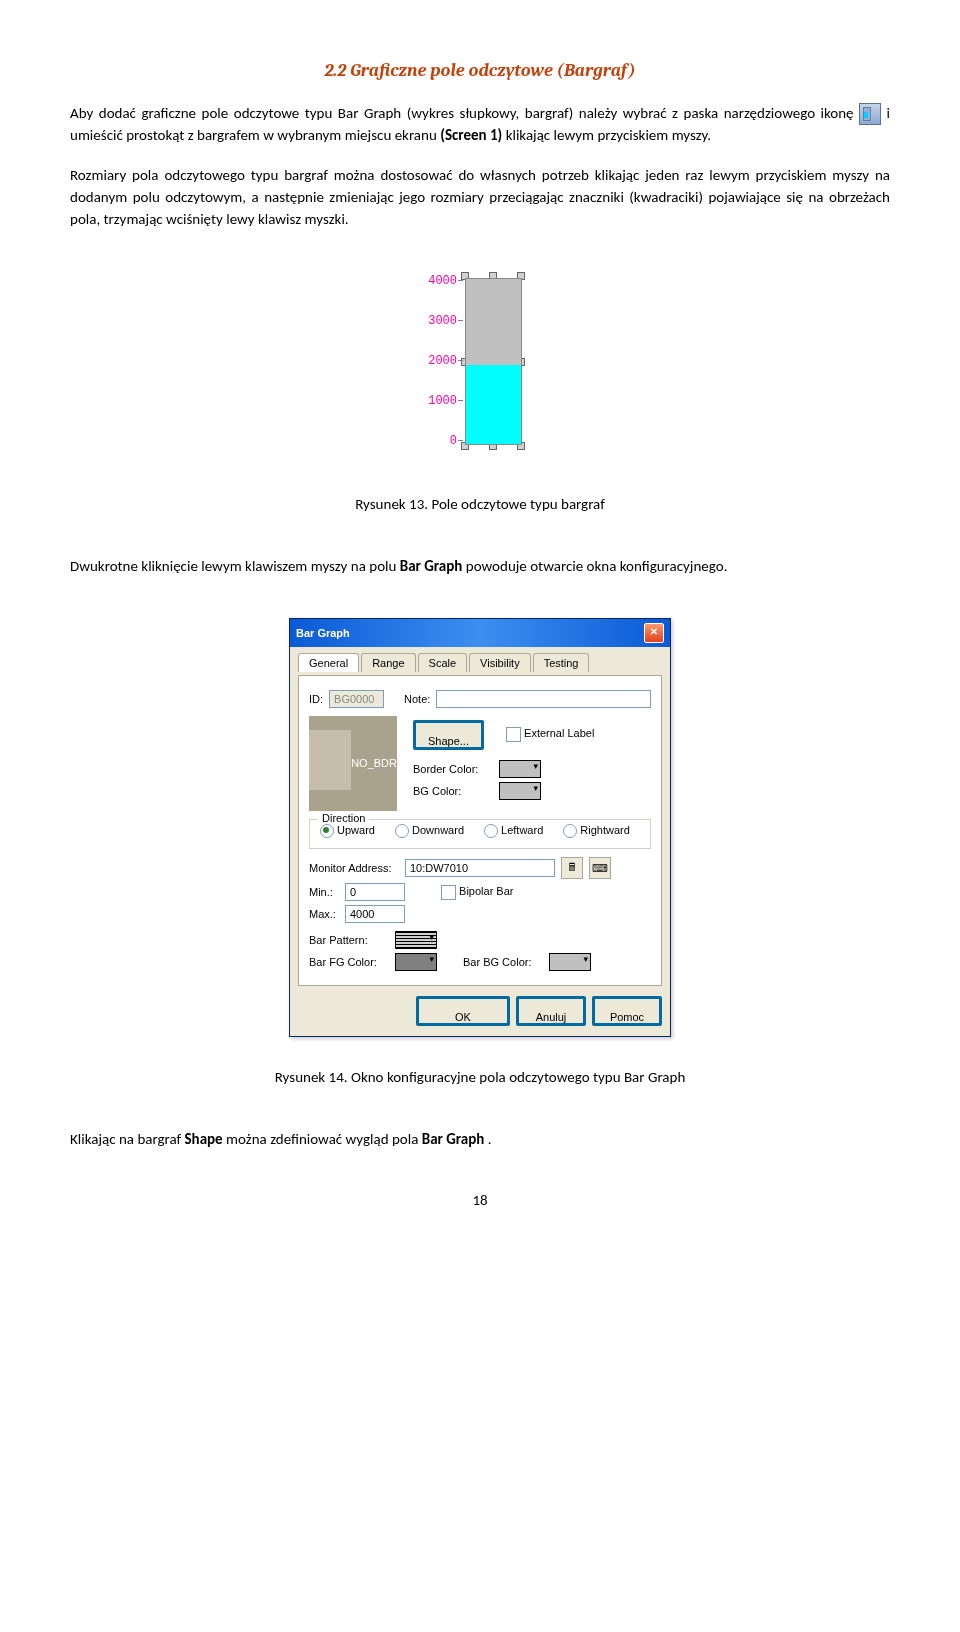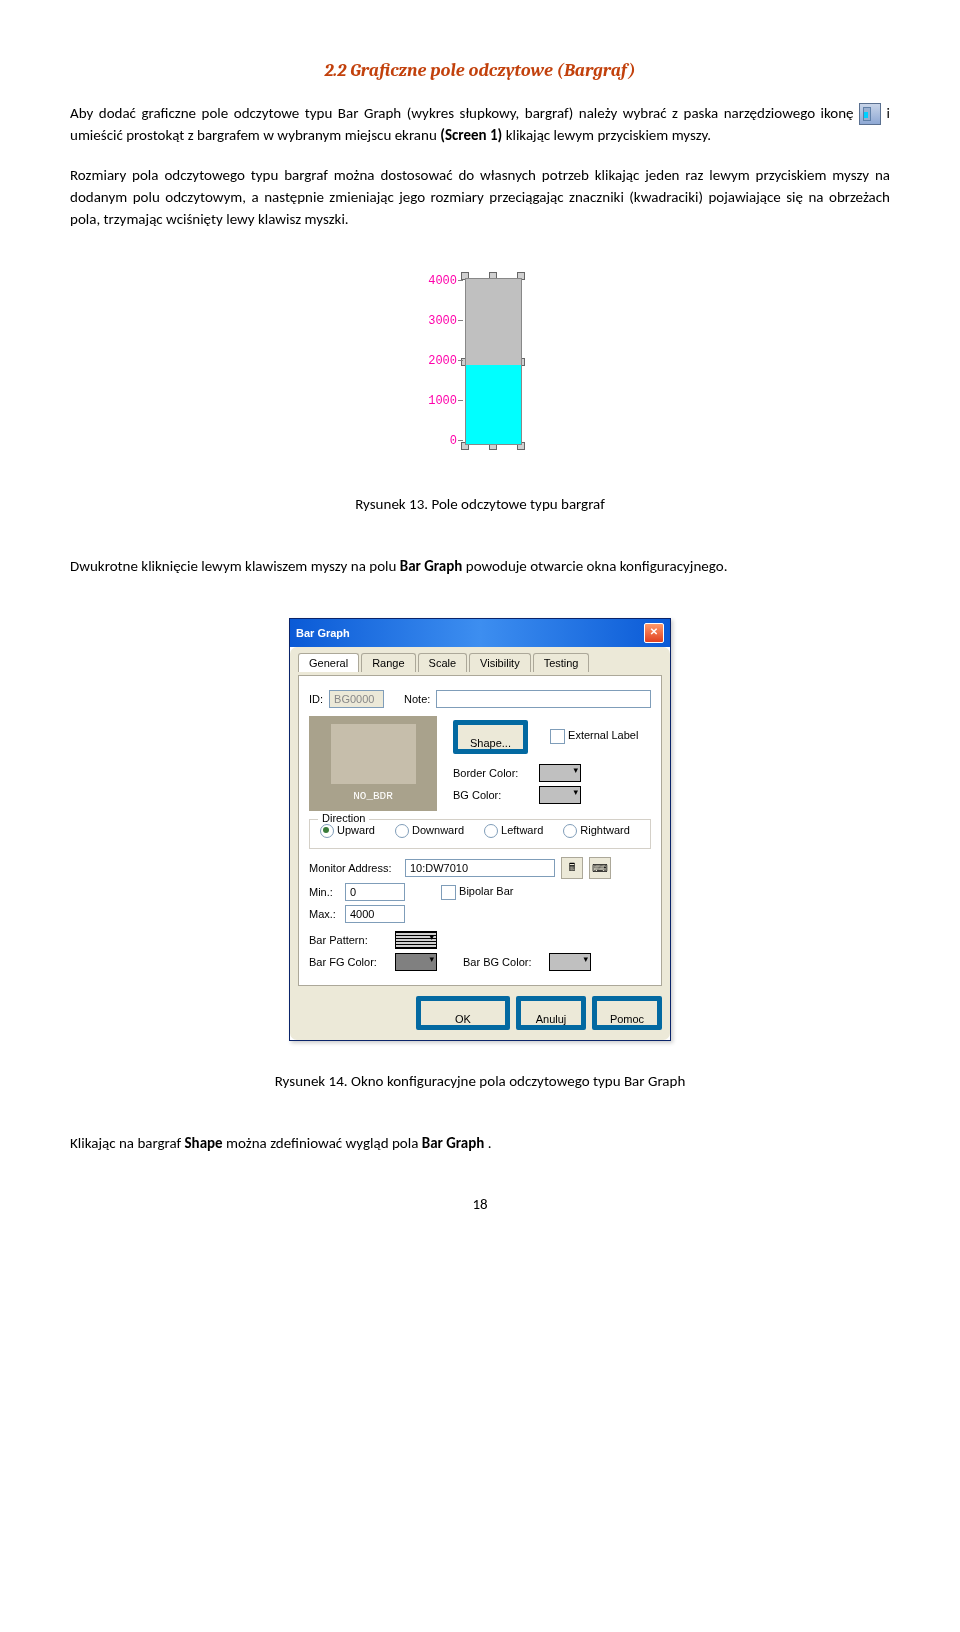--- a/index.html
+++ b/index.html
@@ -136,21 +136,20 @@
     border: 1px solid #fff;
     border-radius: 2px;
     color: #fff;
     text-align: center;
     line-height: 16px;
     font-size: 10px;
   }
   .dialog .body {
     background: #ece9d8;
     padding: 6px 8px 10px 8px;
-    border-radius: 7px;
   }
   .tabs {
     display: flex;
     gap: 2px;
     margin-bottom: 4px;
   }
   .tab {
     background: #ece9d8;
     border: 1px solid #aca899;
     border-bottom: none;
@@ -181,37 +180,35 @@
     border: 1px solid #7f9db9;
     background: #fff;
     height: 18px;
     padding: 0 4px;
     font-family: Tahoma, Arial, sans-serif;
     font-size: 11px;
     box-sizing: border-box;
   }
   .txt.disabled { background: #ece9d8; color: #888; }
   .btn {
-    border: 5px solid #0369a1;
+    border: 3px solid #0369a1;
     background: #ece9d8;
     height: 20px;
     padding: 12px 12px;
     font-family: Tahoma, Arial, sans-serif;
     font-size: 11px;
     border-radius: 2px;
   }
   .shape-preview {
-    width: 128px;
+    width: 88px;
     height: 95px;
     background: #a9a28c;
     display: flex;
-    flex-direction: column;
     align-items: center;
     justify-content: center;
-    font-family: Liberation Mono, monospace;
   }
   .shape-preview .inner {
     width: 85px;
     height: 60px;
     background: #c6beab;
     margin-bottom: 6px;
   }
   .shape-preview .lab {
     color: #fff;
     font-size: 11px;

